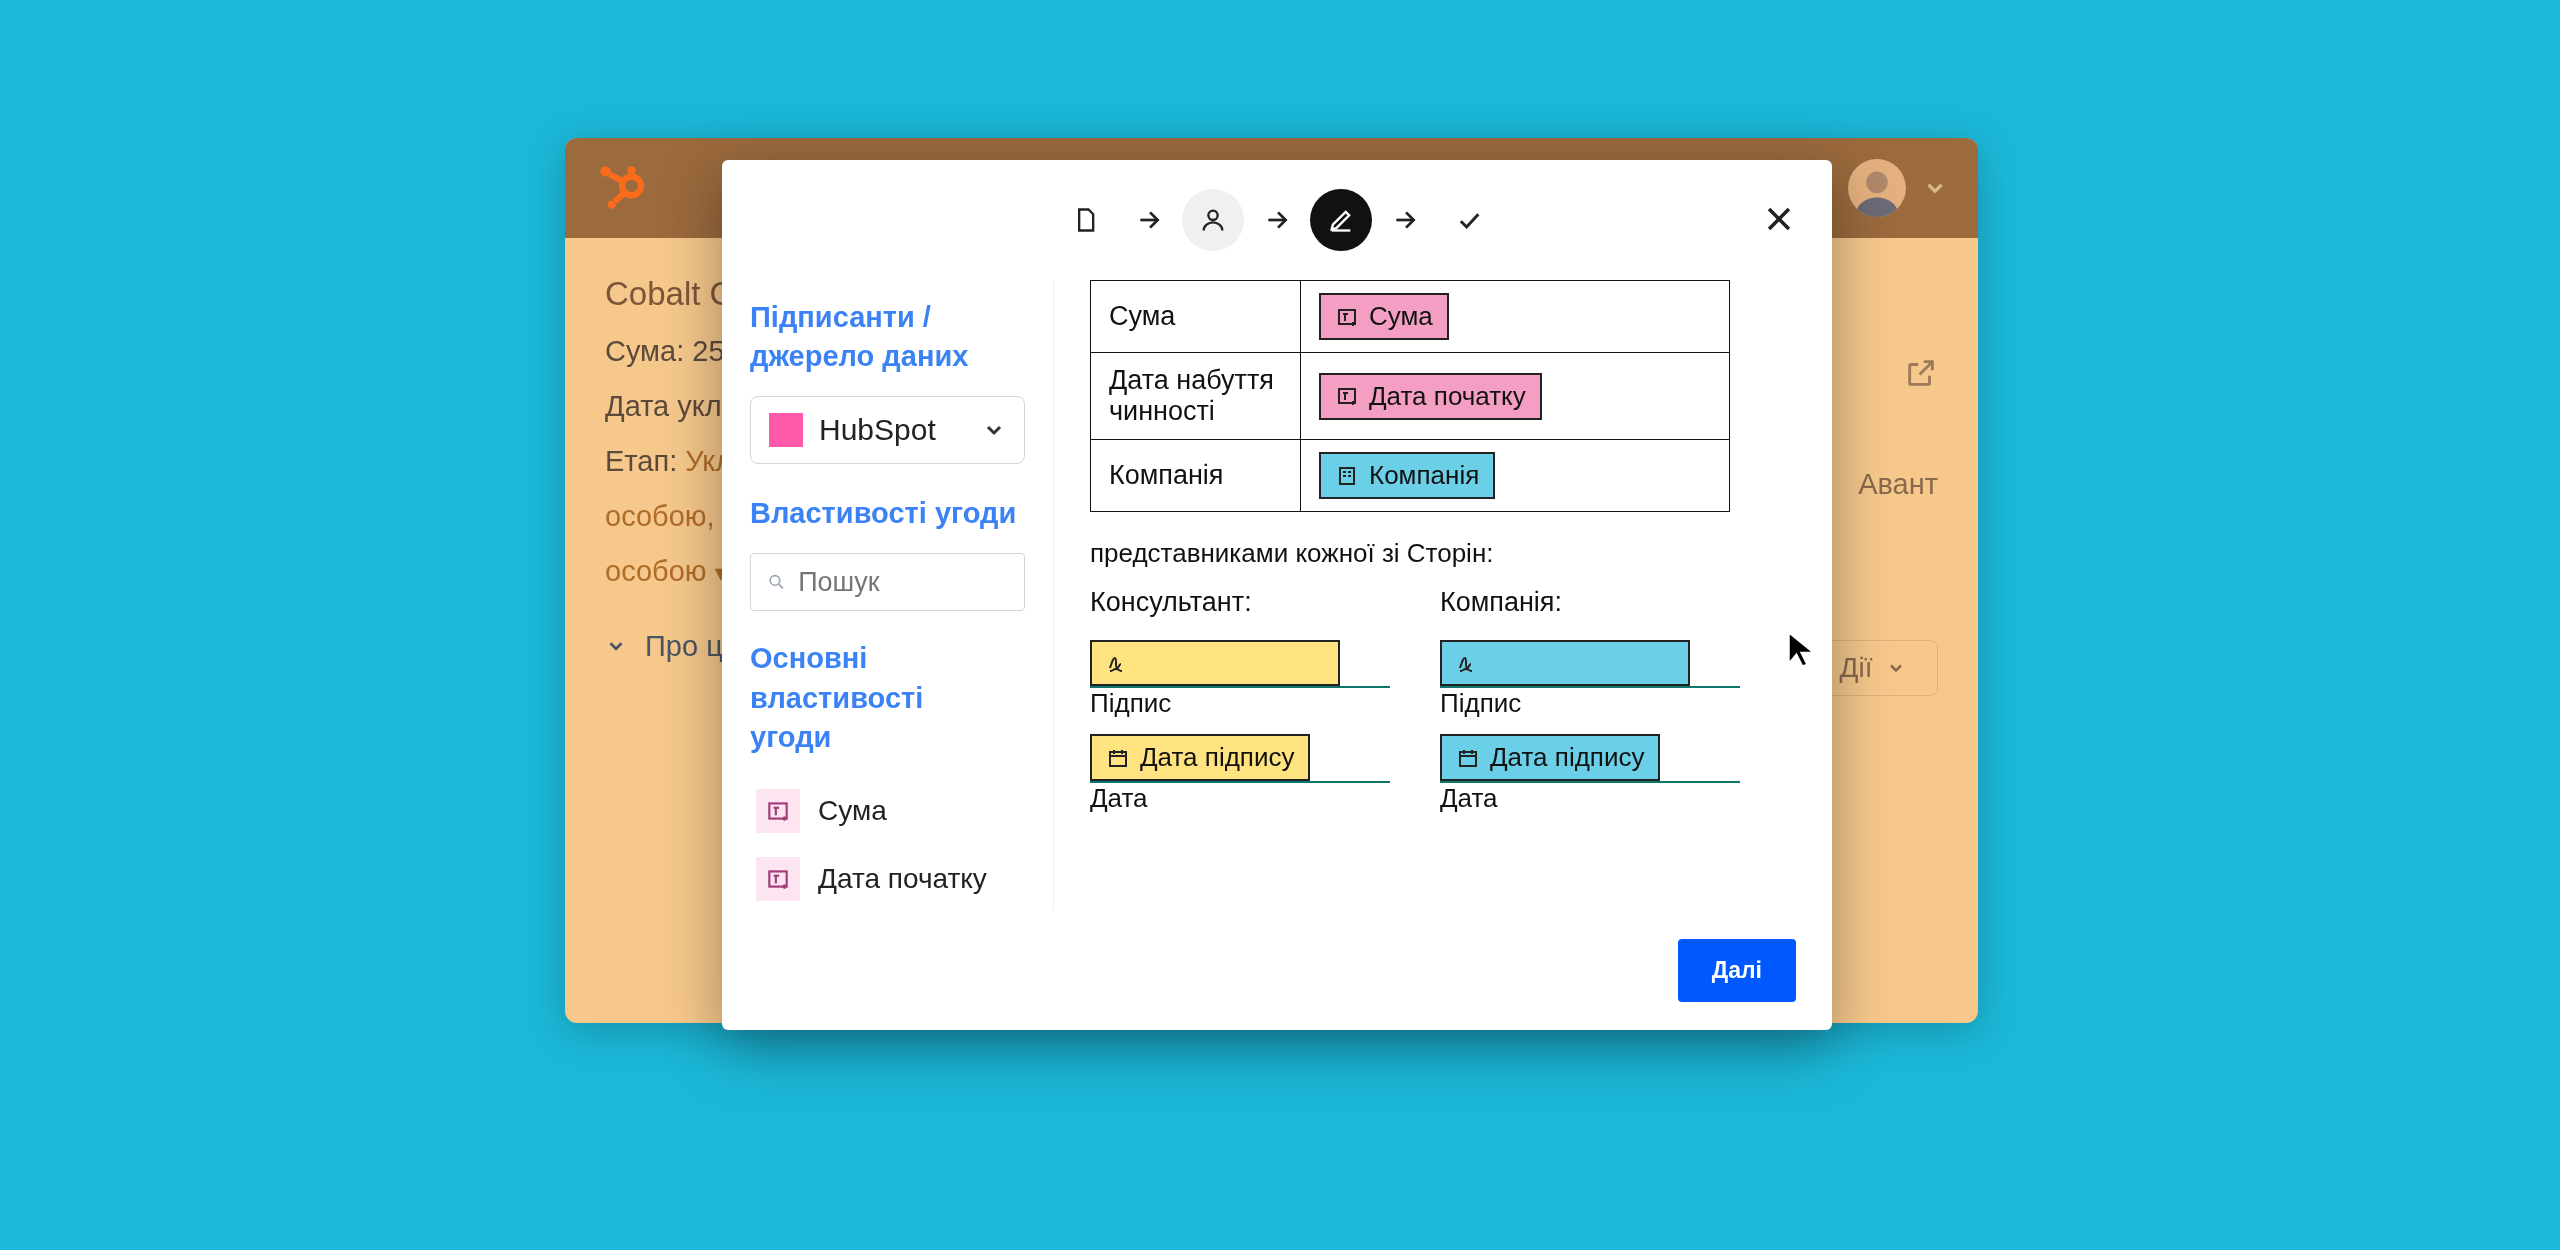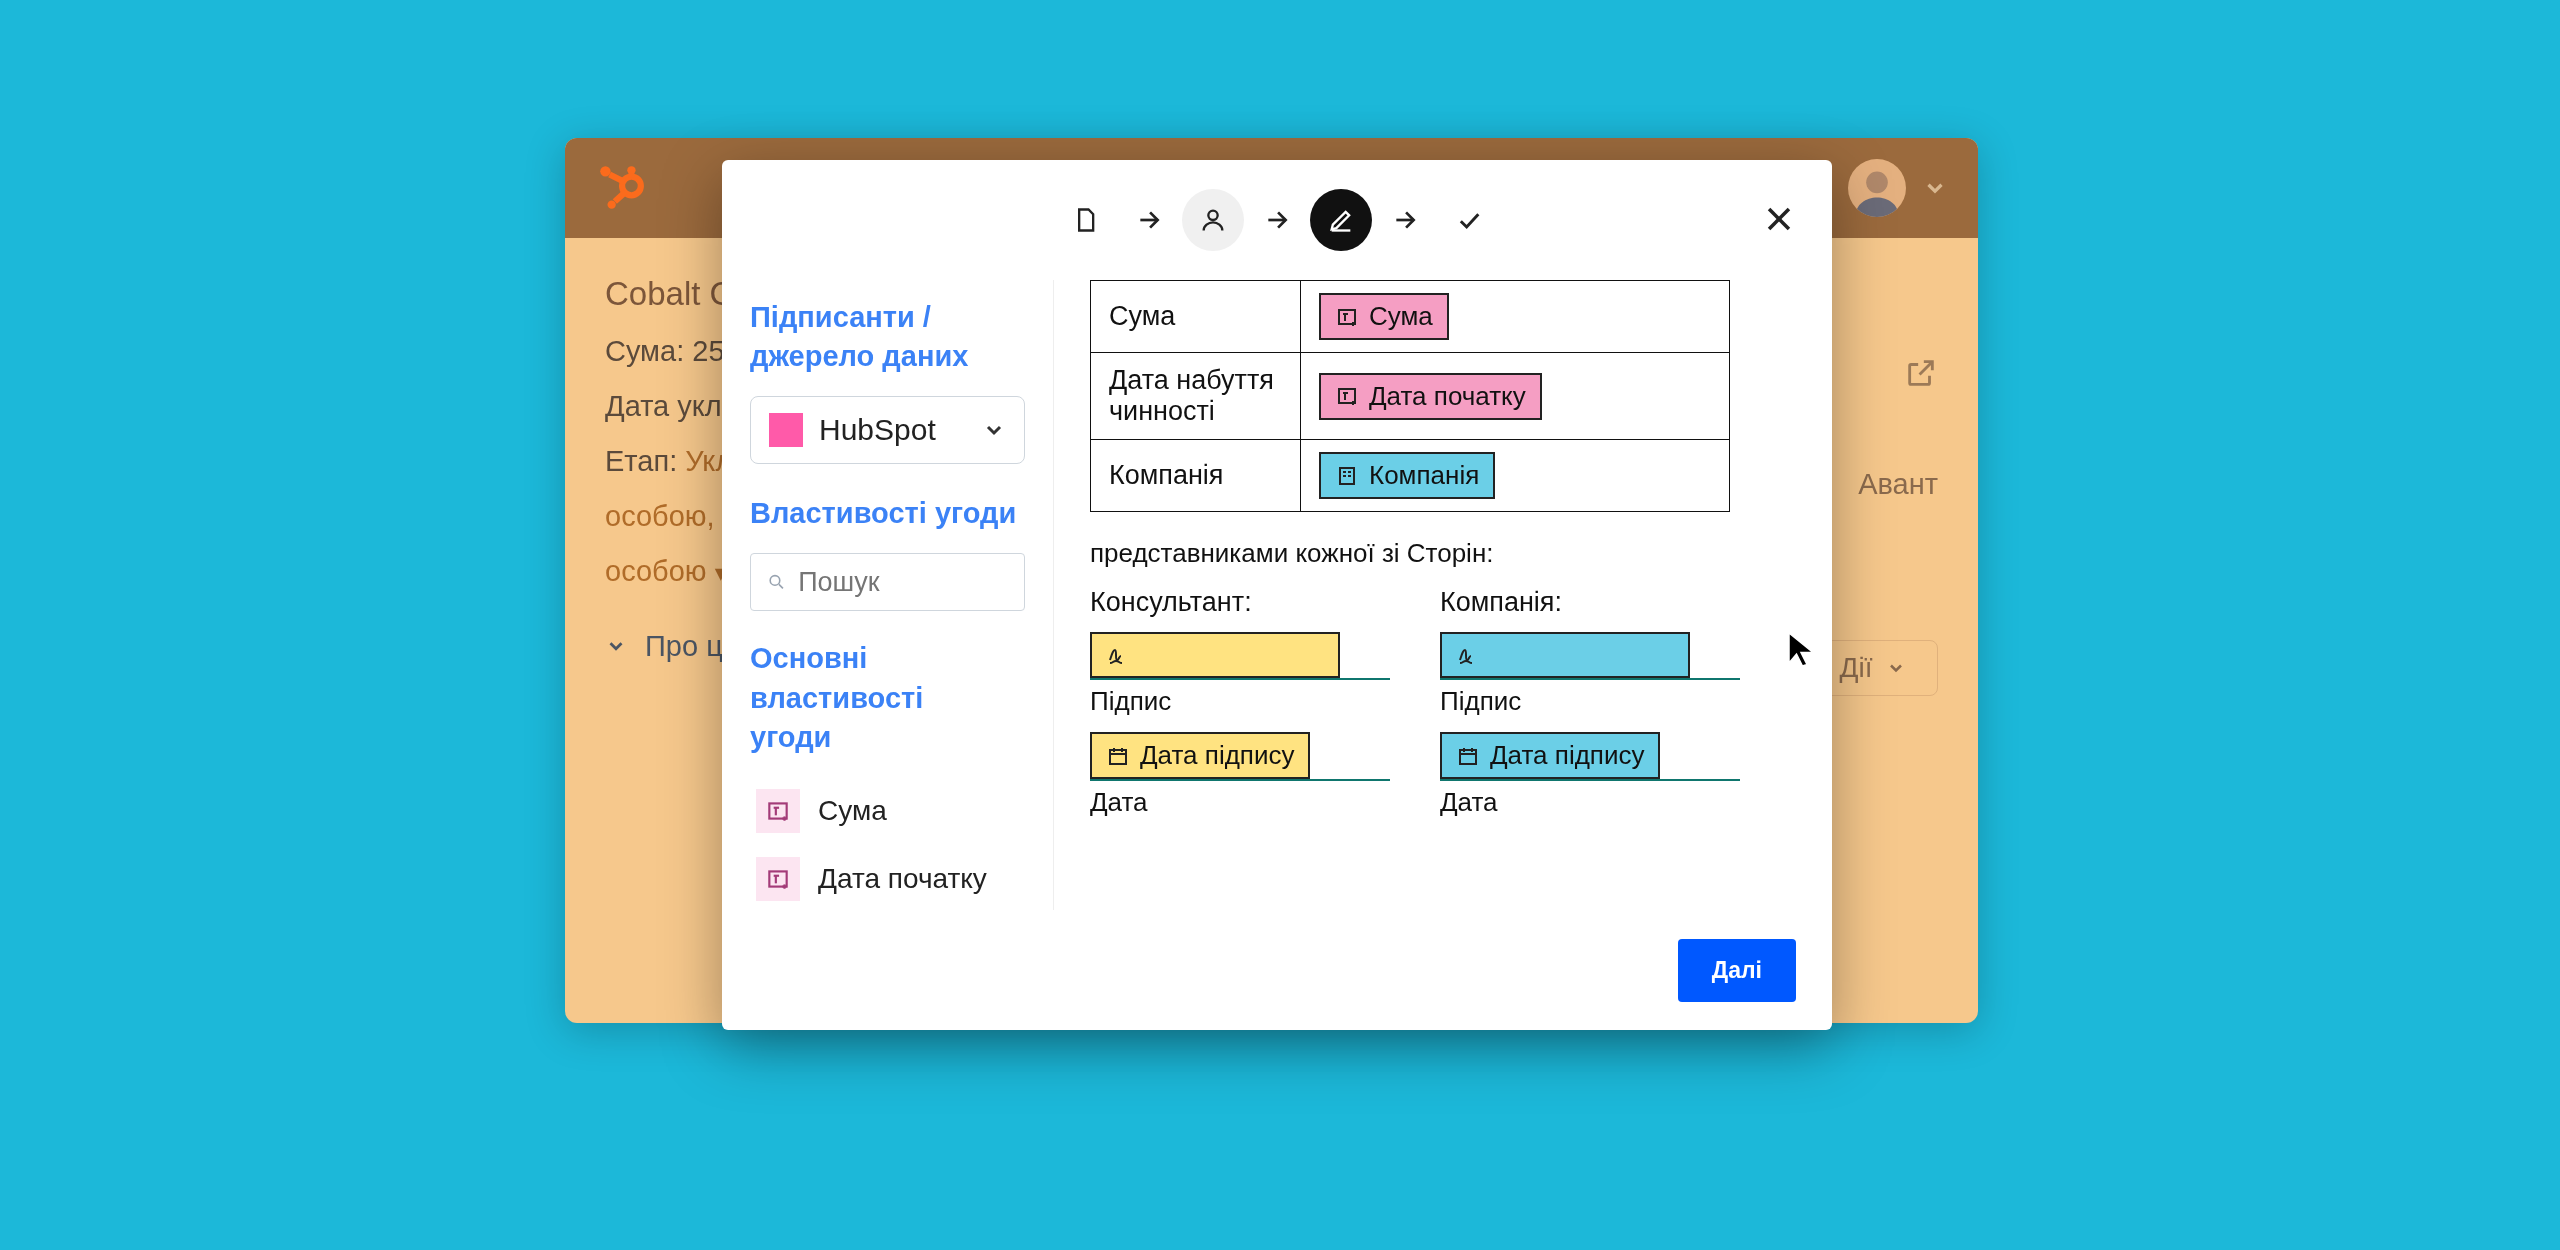--- a/index.html
+++ b/index.html
@@ -106,23 +106,23 @@
     border:2px solid #222; padding:6px 14px; font-size:26px;
     background:#ffe14d;
   }
   .tag svg { width:24px; height:24px; }
   .tag.pink { background:#f59ec3; }
   .tag.blue { background:#6bcfe7; }
   .tag.yellow { background:#ffe381; }
   .tag.blue2 { background:#6bcfe7; }
   .sign-row { display:flex; gap:50px; margin-top:18px;}
   .sign-col { width:300px;}
-  .sign-col .h { font-size:27px; margin-bottom:10px;}
+  .sign-col .h { font-size:27px; margin-bottom:18px;}
   .sign-line { display:flex; align-items:flex-end; border-bottom:2px solid #0f766e; height:52px;}
-  .under-lbl { font-size:26px; margin-top:6px; margin-bottom:12px;}
+  .under-lbl { font-size:26px; margin-top:0; margin-bottom:12px;}
   .footer-bar { height:120px; display:flex; align-items:center; justify-content:flex-end; padding:0 36px;}
   .next-btn { background:#0058ff; color:#fff; border:none; padding:18px 34px; font-size:23px; font-weight:600; border-radius:4px; cursor:pointer;}
   .cursor { position:absolute; left:1783px; top:630px; width:36px; height:36px; color:#000; pointer-events:none;}
 </style>
 </head>
 <body>
 
 <div class="app-window">
   <div class="topbar">
     <div class="topbar-left">

